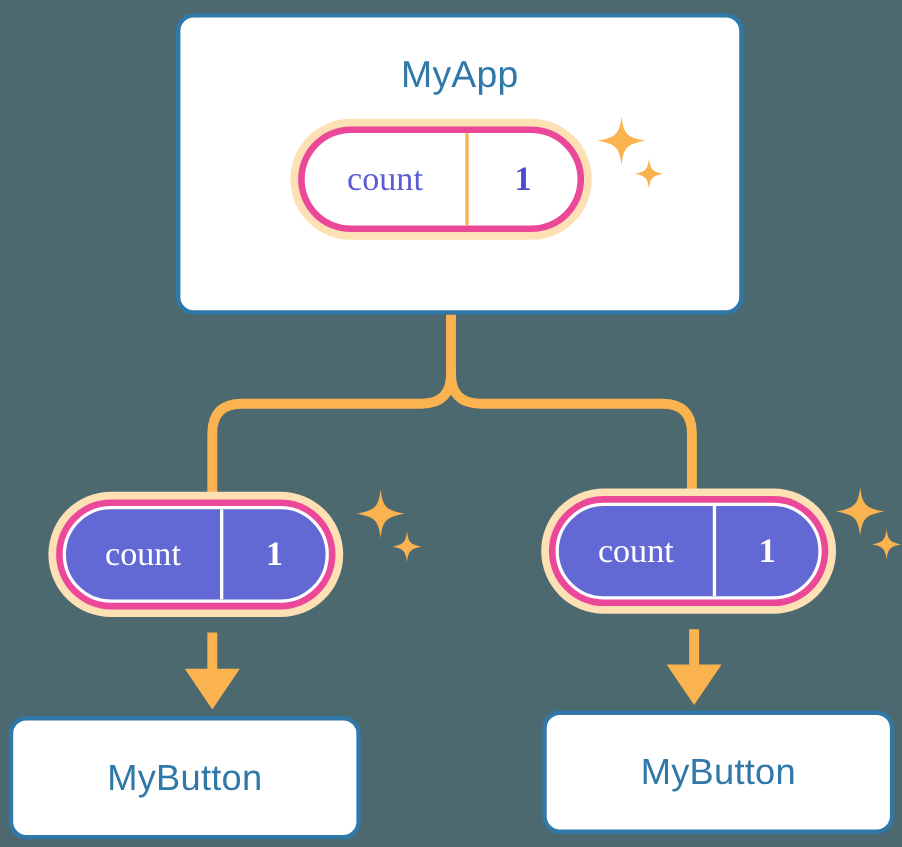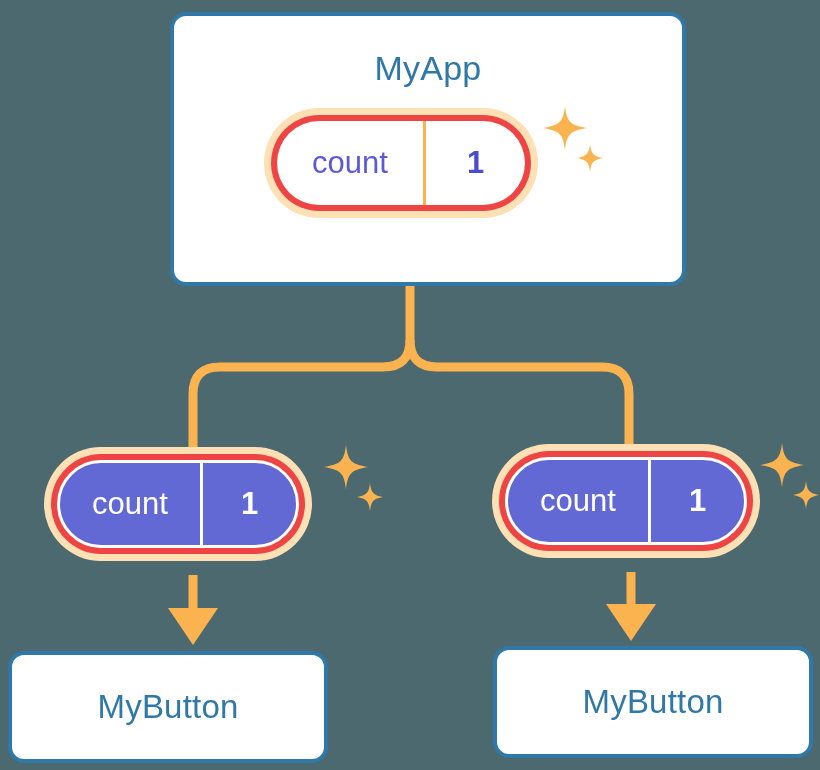--- a/index.html
+++ b/index.html
@@ -40,21 +40,21 @@
   .card-title {
     color: #2f78a8;
     font-size: 34px;
     font-weight: 400;
     letter-spacing: 0.2px;
     text-align: center;
     white-space: nowrap;
   }
 
   #app-card {
-    left: 170px;
+    left: 160px;
     top: 12px;
     width: 516px;
     height: 274px;
   }
   #app-card .card-title {
     margin-top: 33px;
   }
 
   .button-card {
     width: 320px;
@@ -71,24 +71,25 @@
   .pill-wrap {
     position: absolute;
   }
   .pill-outer {
     background: #fde0b4;
     border-radius: 999px;
     padding: 7px;
     box-sizing: border-box;
   }
   .pill-ring {
-    background: #ef4444;
+    background: #ec4899;
     border-radius: 999px;
     padding: 6px;
     box-sizing: border-box;
+    font-family: Liberation Serif, serif;
   }
   .pill-inner {
     border-radius: 999px;
     display: flex;
     align-items: stretch;
     box-sizing: border-box;
     overflow: hidden;
   }
   .pill-key, .pill-val {
     display: flex;

